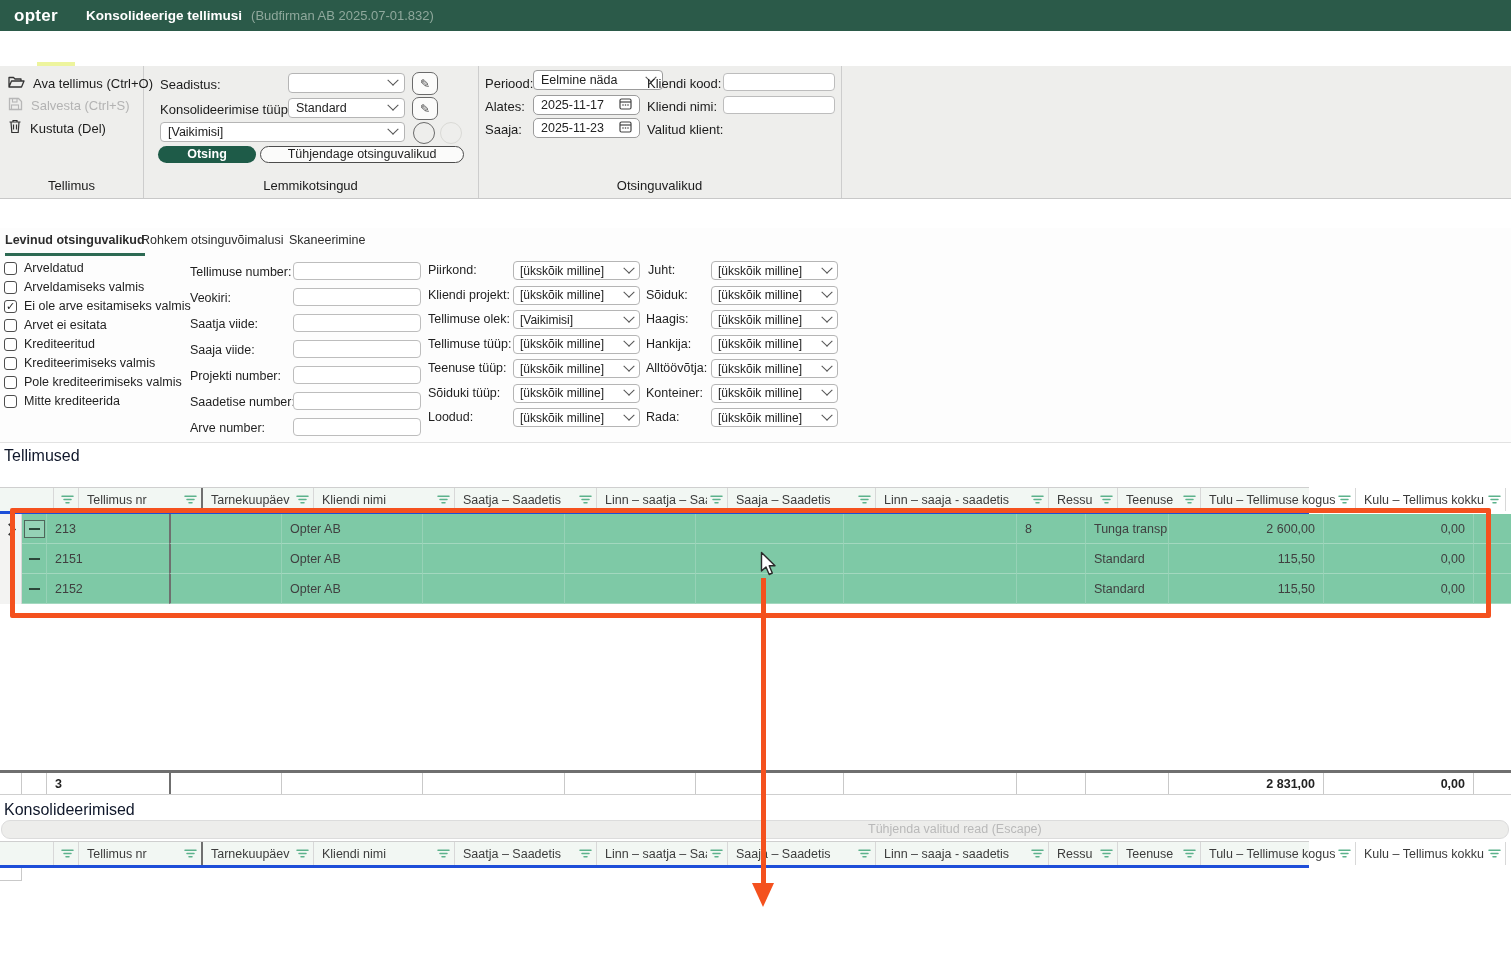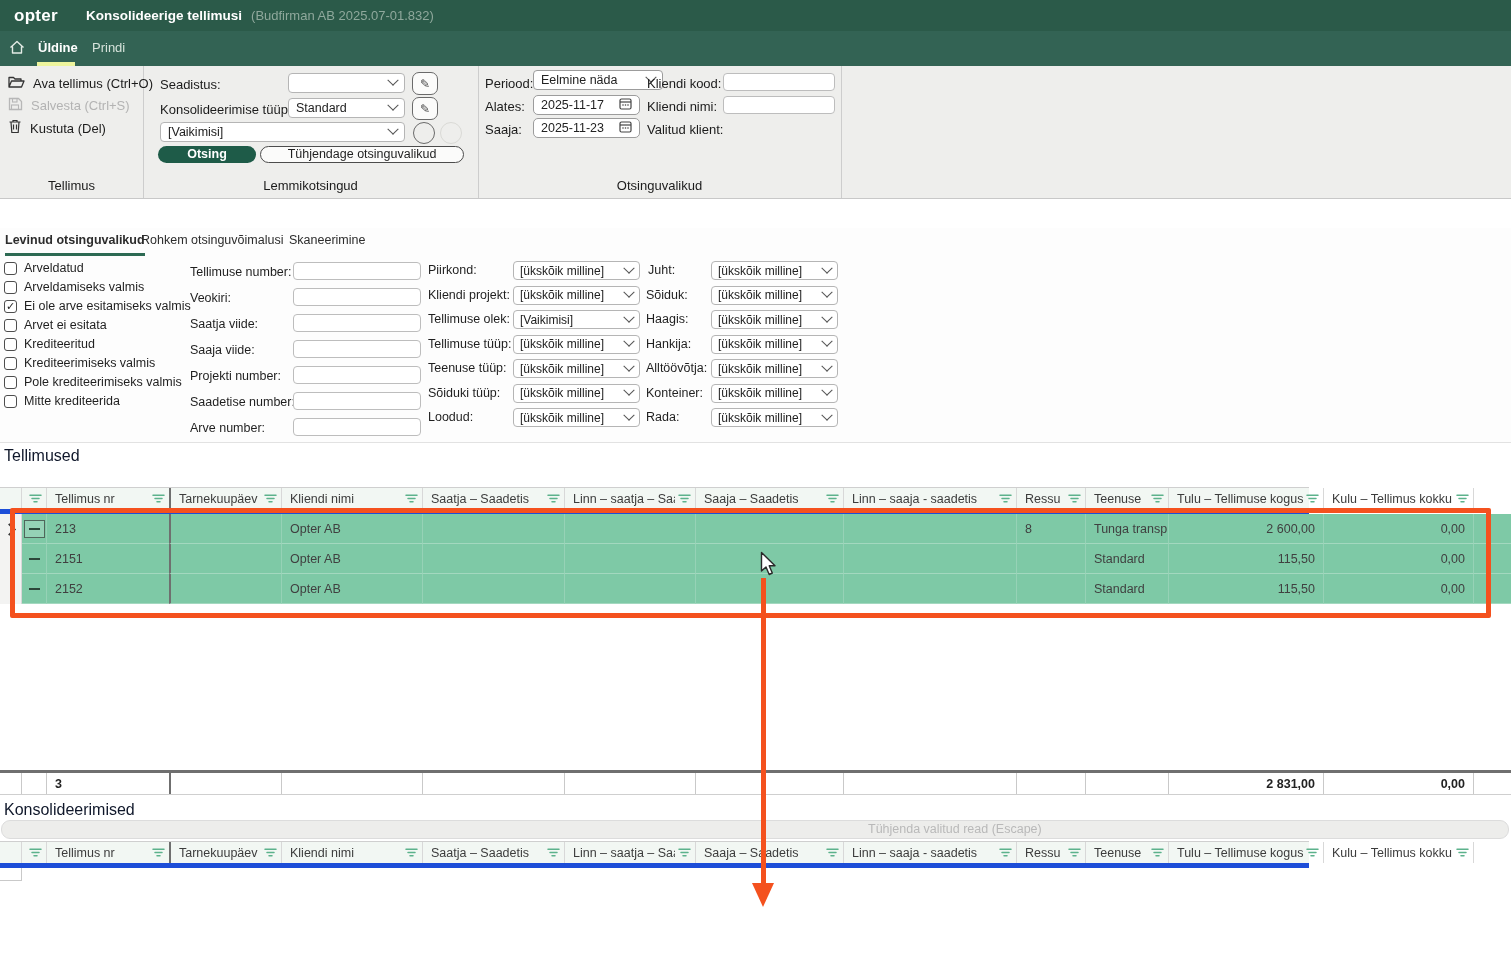--- a/index.html
+++ b/index.html
@@ -38,21 +38,21 @@
   .search-area{position:absolute;left:0;top:228px;width:1511px;height:215px;background:#fdfdfd;border-bottom:1px solid #e2e2e2;box-sizing:border-box;}
   .stab{position:absolute;top:5px;font-size:12.5px;color:#2c2c2c;padding-bottom:6px;cursor:pointer;white-space:nowrap;}
   .stab.active{font-weight:700;border-bottom:3px solid #2d6a53;}
   .cb-row{position:absolute;left:4px;display:flex;align-items:center;gap:7px;font-size:12.5px;color:#1f1f1f;cursor:pointer;white-space:nowrap;}
   .cbx{width:13px;height:13px;border:1.5px solid #4d4d4d;border-radius:3px;background:#fff;box-sizing:border-box;display:flex;align-items:center;justify-content:center;font-size:11px;line-height:11px;color:#222;flex:0 0 auto;}
   .frow-lbl{position:absolute;left:190px;font-size:12.5px;color:#1f1f1f;white-space:nowrap;}
   .frow-inp{position:absolute;left:293px;width:128px;height:18px;border:1px solid #bdbdbd;border-radius:4px;background:#fff;box-sizing:border-box;}
   .dd-sm{height:19px;border:1px solid #b5b5b5;border-radius:4px;background:#fff;box-sizing:border-box;display:flex;align-items:center;justify-content:space-between;padding:0 6px;font-size:12px;color:#222;position:absolute;cursor:pointer;white-space:nowrap;}
   
   .sec-label{position:absolute;left:4px;font-size:16px;color:#0f172a;}
-  .t-head{position:absolute;left:0;width:1309px;display:flex;height:27px;background:#f2f7f3;border-top:1px solid #cfcfcf;border-bottom:5px solid #1d4ed8;box-sizing:border-box;}
+  .t-head{position:absolute;left:0;width:1309px;display:flex;height:27px;background:#f2f7f3;border-top:1px solid #cfcfcf;border-bottom:3px solid #1d4ed8;box-sizing:border-box;padding-left:32px;}
   .hcell{display:flex;align-items:center;justify-content:space-between;padding:0 4px 0 8px;border-right:1px solid #d8d8d8;box-sizing:border-box;overflow:hidden;white-space:nowrap;font-size:12.5px;color:#3c3c3c;flex:0 0 auto;}
   .hlabel{overflow:hidden;}
   .ficon{flex:0 0 auto;margin-left:3px;display:flex;align-items:center;}
   .grow{position:absolute;left:0;width:1511px;display:flex;height:30px;}
   .selc{width:22px;flex:0 0 auto;background:#f3f3f2;border-right:1px solid #d8d8d8;box-sizing:border-box;display:flex;align-items:center;justify-content:center;}
   .rowptr{width:7px;height:7px;border-right:2px solid #3a3a3a;border-bottom:2px solid #3a3a3a;transform:rotate(-45deg);margin-left:-3px;}
   .colc{width:25px;flex:0 0 auto;background:#7ec9a6;border-right:1px solid #96d2b6;border-bottom:1px solid #a3d8bf;box-sizing:border-box;display:flex;align-items:center;justify-content:center;}
   .minusbox{width:19px;height:16px;display:flex;align-items:center;justify-content:center;}
   .minusbox.focused{border:1px solid #50665b;background:rgba(255,255,255,.18);}
   .minus{width:11px;height:0;border-top:2px solid #2c473a;}
@@ -76,29 +76,20 @@
 <body>
 
 <div id="app">
 
   <div class="topbar">
     <span class="logo">opter</span>
     <span class="apptitle">Konsolideerige tellimusi</span>
     <span class="appsub">(Budfirman AB 2025.07-01.832)</span>
   </div>
 
-  <div class="tabbar">
-    <span class="homeicon">
-      <svg width="16" height="15" viewBox="0 0 16 15">
-          <path d="M1.5 7.5L8 1.5l6.5 6M3.5 6.5V13h9V6.5" fill="none" stroke="#e3ebe5" stroke-width="1.4" stroke-linejoin="round"></path>
-        </svg>
-    </span>
-    <span class="tab active" style="left:38px">Üldine</span>
-    <span class="tab" style="left:92px">Prindi</span>
-  </div>
   <div class="tab-underline"></div>
 
   <div class="toolbar">
     <div class="vdiv" style="left:143px"></div>
     <div class="vdiv" style="left:478px"></div>
     <div class="vdiv" style="left:841px"></div>
 
     <div class="tbtn" style="top:9px">
       <span><svg width="17" height="14" viewBox="0 0 17 14">
             <path d="M1 12V2.5h4.5L7 4h6v2M1 12l2.5-6H16l-2.5 6z" fill="none" stroke="#333" stroke-width="1.3" stroke-linejoin="round"></path>

